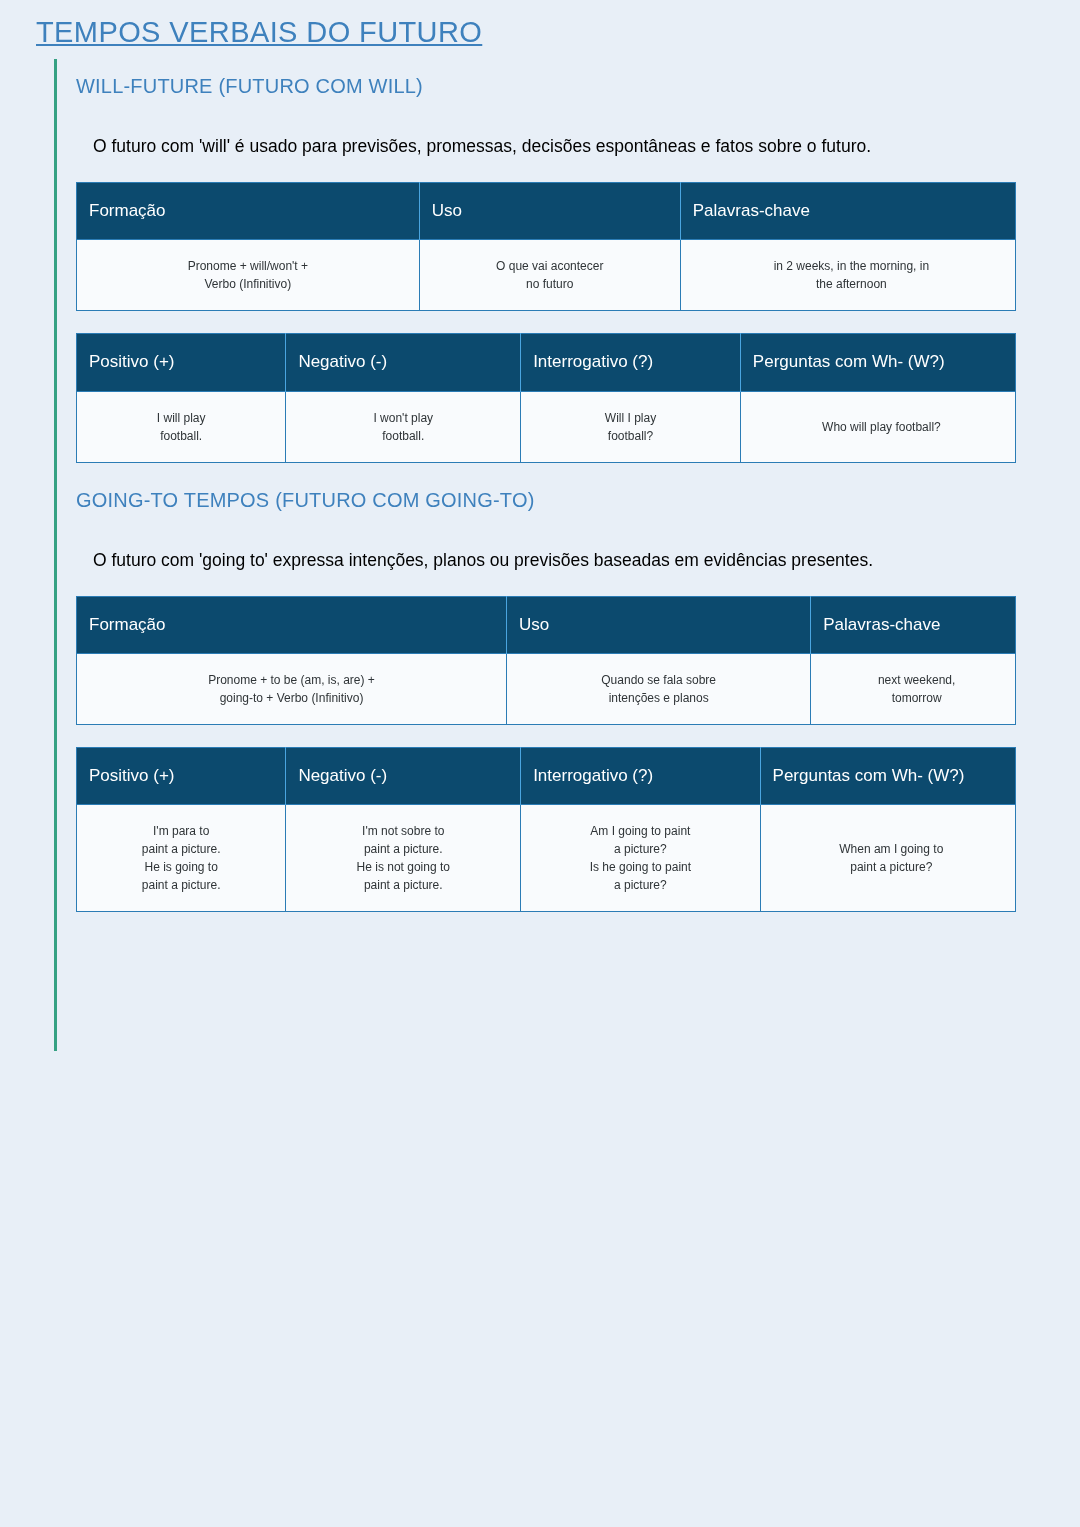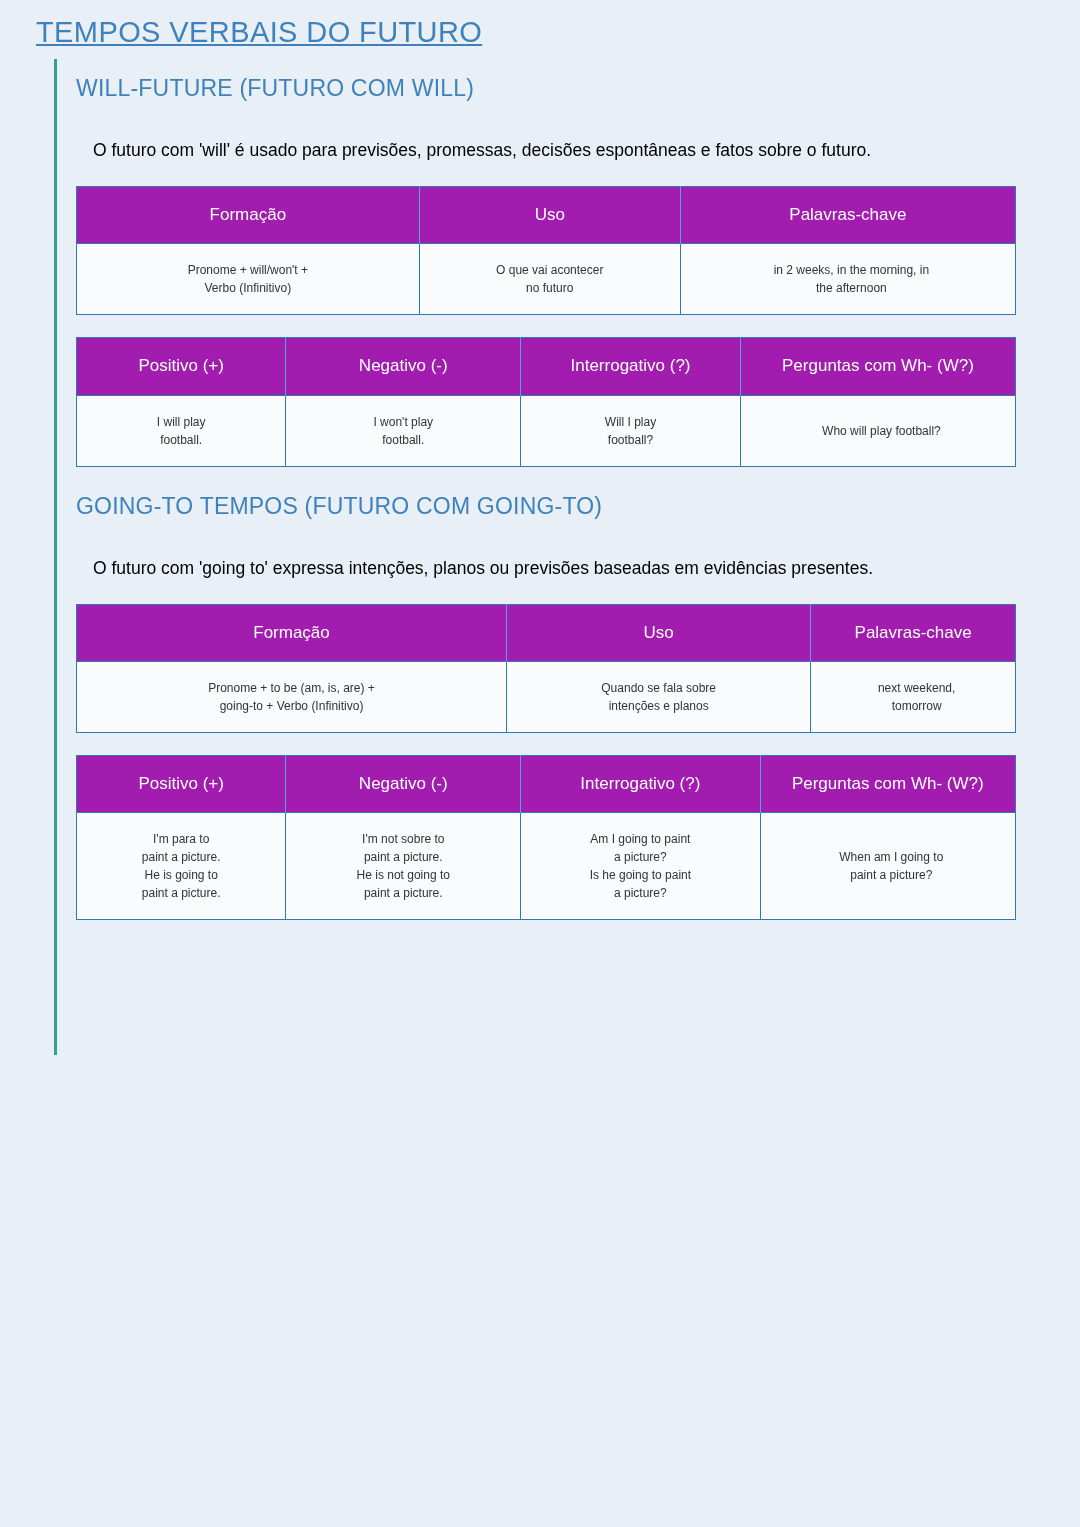--- a/index.html
+++ b/index.html
@@ -47,21 +47,21 @@
     width: 3px;
     background: #35a183;
   }
 
   .section-inner {
     padding-left: 52px;
     padding-right: 36px;
   }
 
   .section-title {
-    font-size: 23px;
+    font-size: 20px;
     font-weight: 400;
     color: #3e81bd;
     letter-spacing: 0.2px;
     margin: 0;
     padding: 26px 0 0 0;
   }
 
   .section-desc {
     font-size: 17.5px;
     line-height: 1.62;
@@ -73,25 +73,25 @@
 
   
   .tbl {
     width: 940px;
     border-collapse: collapse;
     table-layout: fixed;
     margin-top: 22px;
     border: 1px solid #2b7cb5;
   }
   .tbl th {
-    background: #a21caf;
+    background: #0c4a6e;
     color: #ffffff;
     font-size: 17px;
     font-weight: 400;
-    text-align: center;
+    text-align: left;
     padding: 16px 12px;
     border-right: 1px solid #4aa5e0;
     line-height: 1.42;
     vertical-align: middle;
   }
   .tbl th:last-child { border-right: none; }
 
   .tbl td {
     background: #f9fbfd;
     color: #2f3437;

